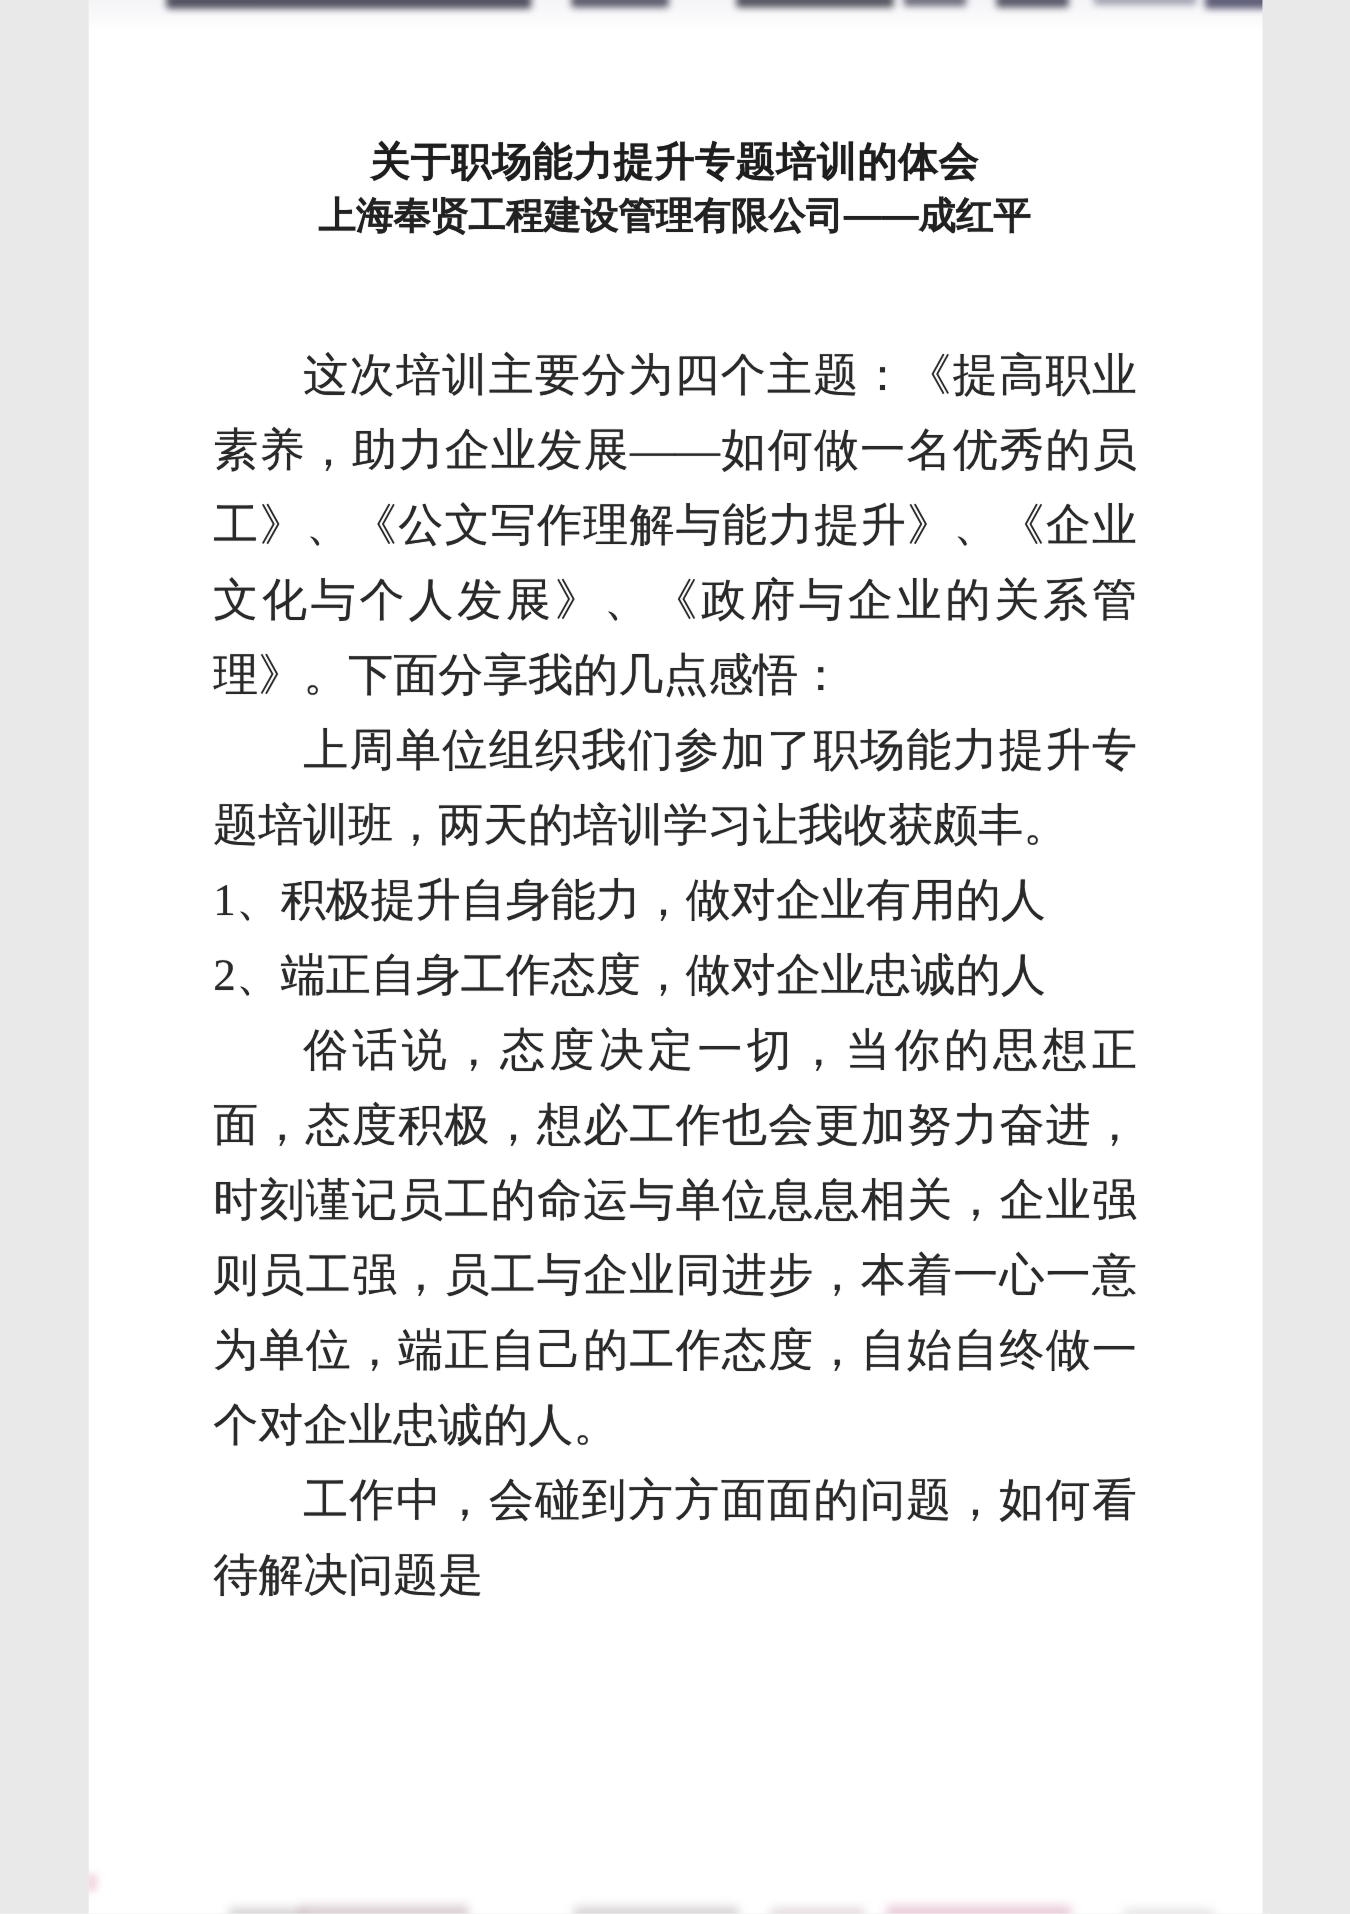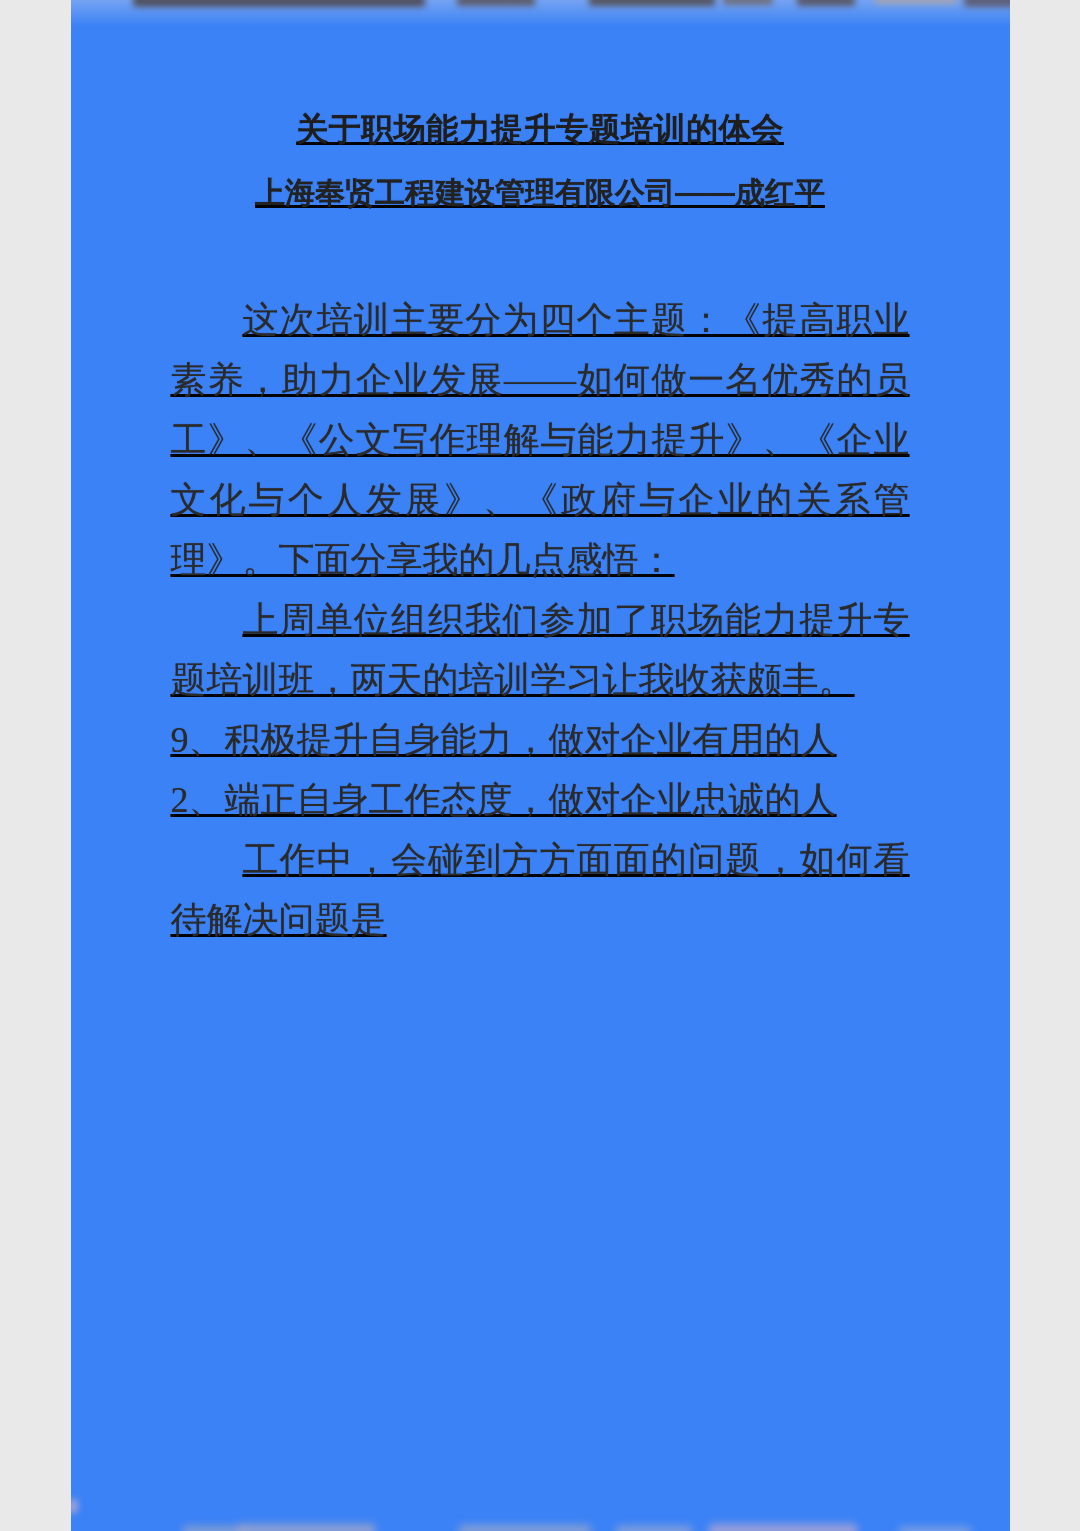--- a/index.html
+++ b/index.html
@@ -4,24 +4,23 @@
 <style>
   * { box-sizing: border-box; }
   html, body { margin: 0; padding: 0; }
   body { background: #e9e9e9; }
 
   .page {
     position: relative;
     width: 939px;
     height: 1531px;
     margin: 0 auto;
-    background: #3b82f6;
+    background: #ffffff;
     overflow: hidden;
     font-family: "Liberation Serif", serif;
-    text-decoration: underline;
   }
 
   
   .page::before {
     content: "";
     position: absolute;
     left: 0; top: 0; right: 0; height: 26px;
     background: linear-gradient(to bottom, rgba(225,225,235,0.35), rgba(255,255,255,0));
     pointer-events: none;
   }
@@ -32,21 +31,20 @@
     font-family: "Liberation Sans", sans-serif;
     font-weight: 700;
     font-size: 32px;
     line-height: 46px;
     color: #1e1e1e;
     letter-spacing: 0.5px;
     text-shadow: 0 0 0.7px rgba(30,30,30,0.75);
   }
 
   .doc-subtitle {
-    margin-top: 20px;
     text-align: center;
     font-family: "Liberation Sans", sans-serif;
     font-weight: 700;
     font-size: 30px;
     line-height: 42px;
     color: #222222;
     text-shadow: 0 0 0.7px rgba(30,30,30,0.7);
   }
 
   .doc-body {
@@ -100,22 +98,23 @@
     <div class="seg ts7"></div>
   </div>
 
   <div class="doc-title">关于职场能力提升专题培训的体会</div>
 
   <div class="doc-subtitle">上海奉贤工程建设管理有限公司——成红平</div>
 
   <div class="doc-body">
     <p class="para">这次培训主要分为四个主题：《提高职业素养，助力企业发展——如何做一名优秀的员工》、《公文写作理解与能力提升》、《企业文化与个人发展》、《政府与企业的关系管理》。下面分享我的几点感悟：</p>
     <p class="para">上周单位组织我们参加了职场能力提升专题培训班，两天的培训学习让我收获颇丰。</p>
-    <p class="para heading">9、积极提升自身能力，做对企业有用的人</p>
+    <p class="para heading">1、积极提升自身能力，做对企业有用的人</p>
     <p class="para heading">2、端正自身工作态度，做对企业忠诚的人</p>
+    <p class="para">俗话说，态度决定一切，当你的思想正面，态度积极，想必工作也会更加努力奋进，时刻谨记员工的命运与单位息息相关，企业强则员工强，员工与企业同进步，本着一心一意为单位，端正自己的工作态度，自始自终做一个对企业忠诚的人。</p>
     <p class="para">工作中，会碰到方方面面的问题，如何看待解决问题是</p>
   </div>
 
   <div class="bottom-edge">
     <div class="seg bs1"></div>
     <div class="seg bs2"></div>
     <div class="seg bs3"></div>
     <div class="seg bs4"></div>
     <div class="seg bs5"></div>
     <div class="seg bs6"></div>

